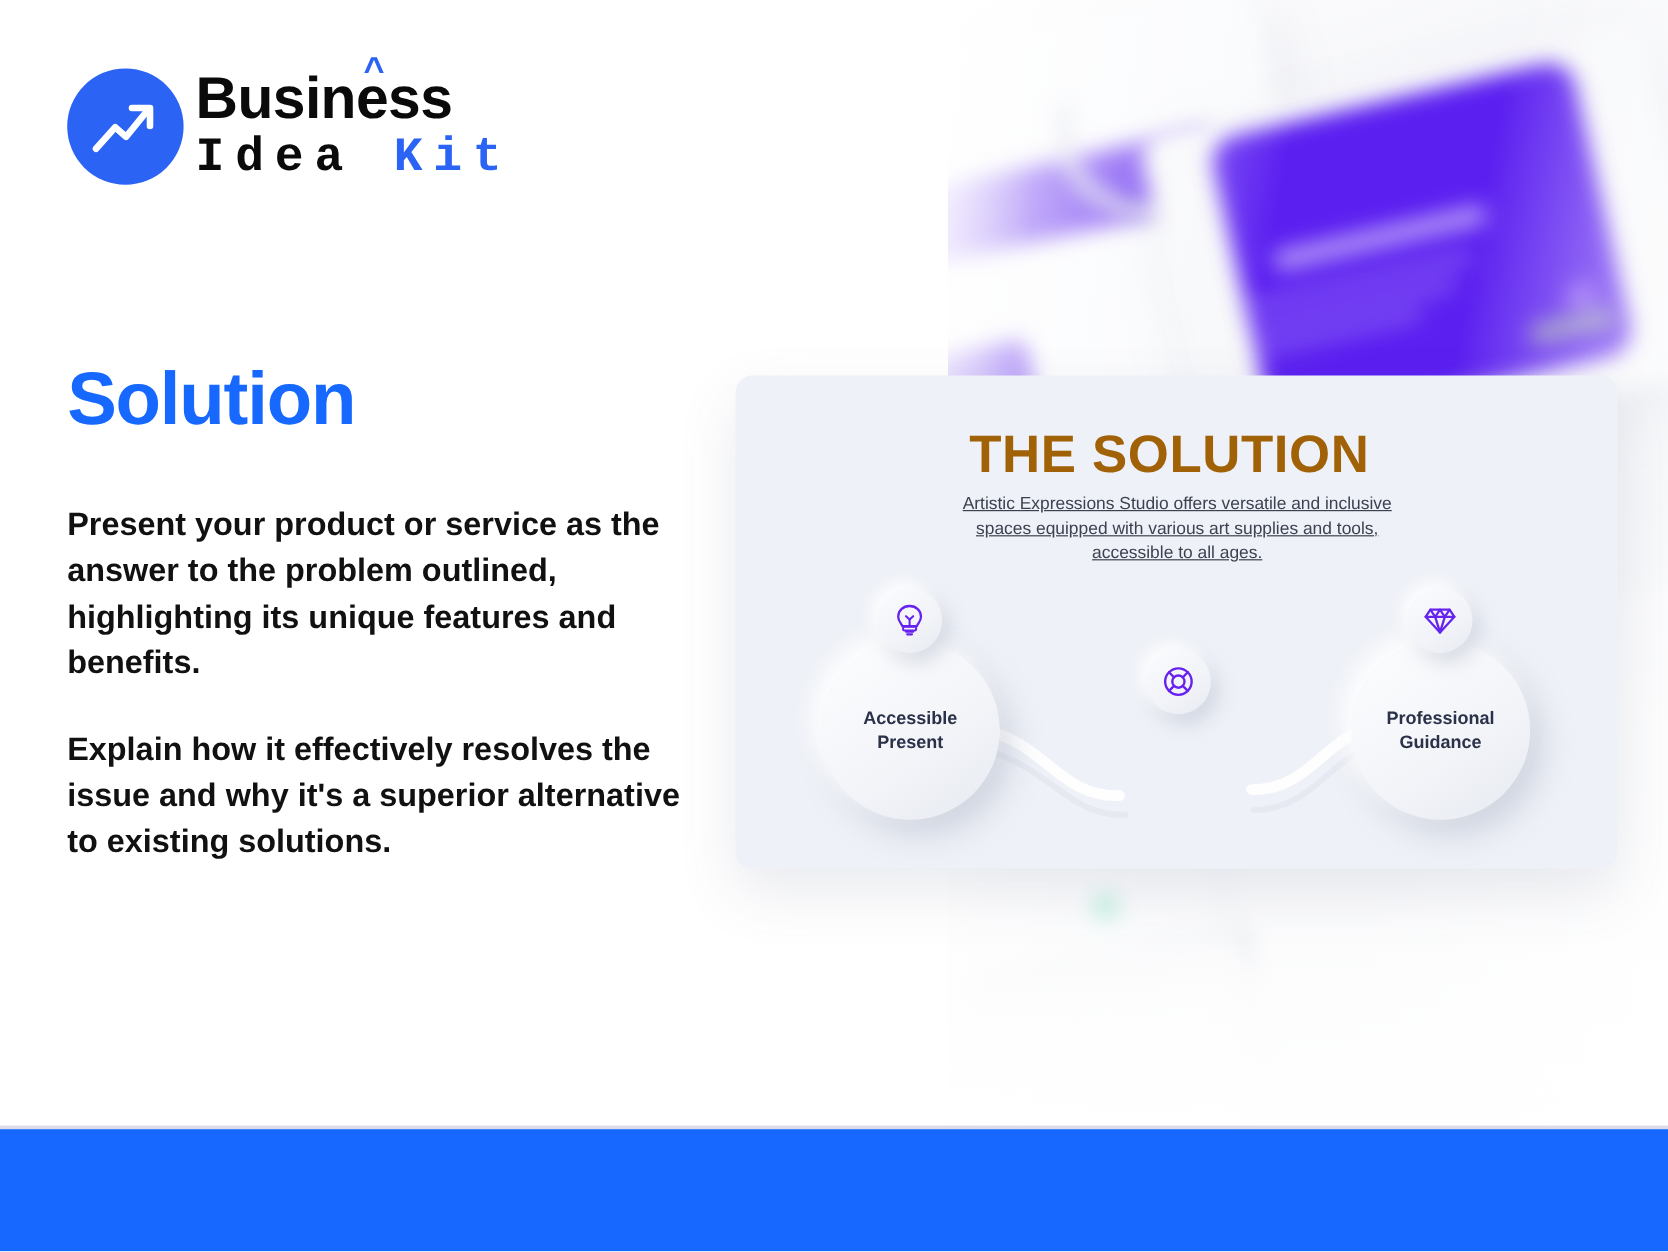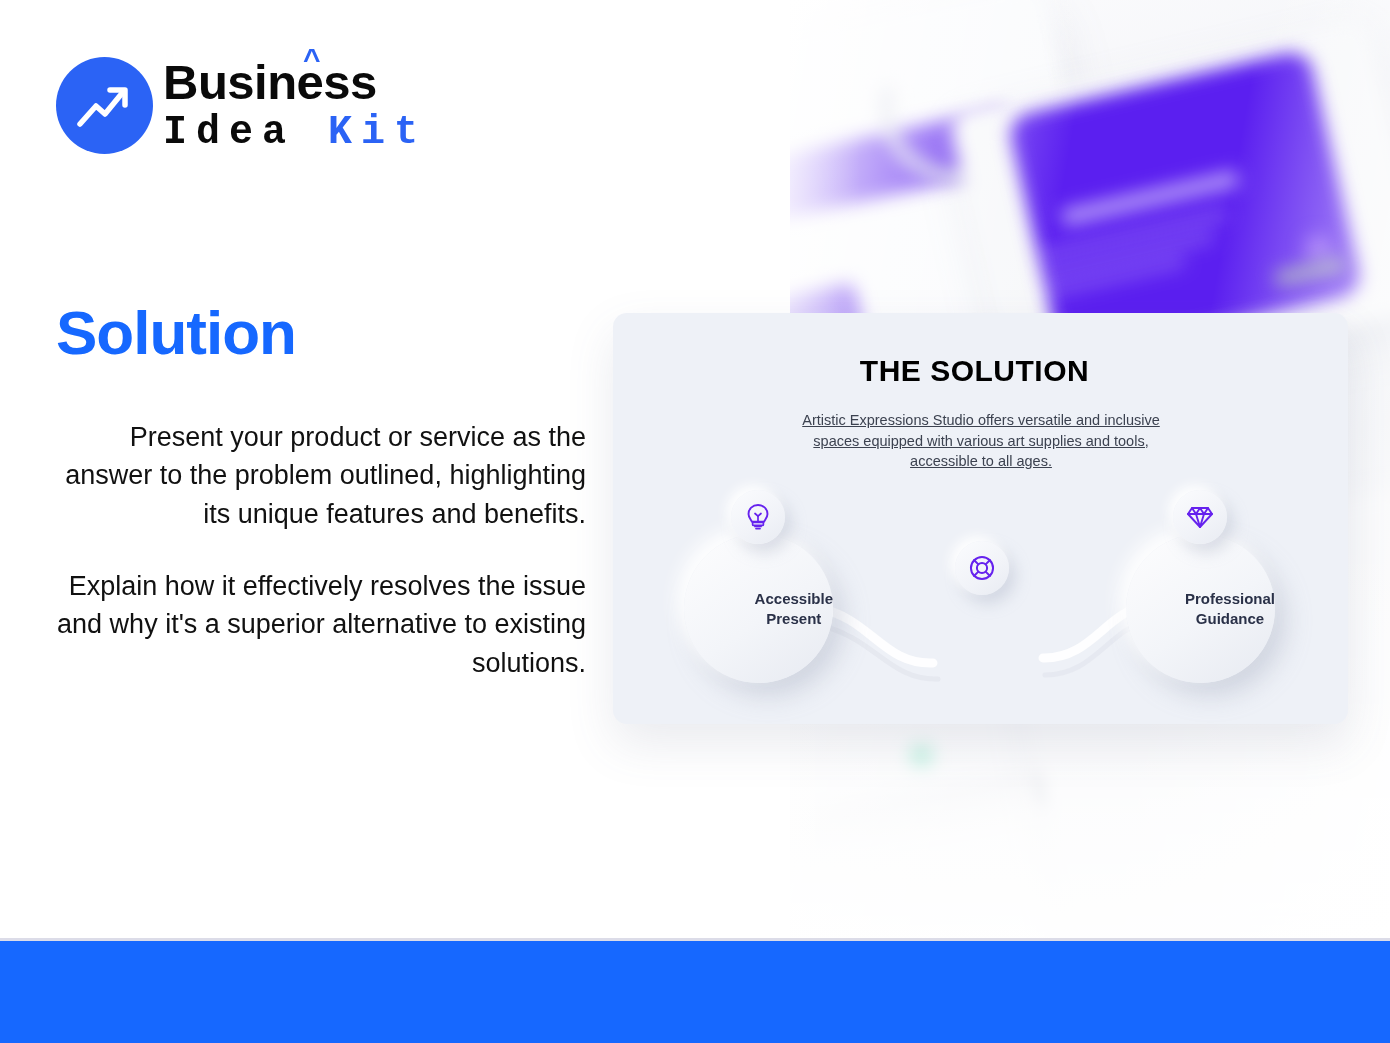--- a/index.html
+++ b/index.html
@@ -85,41 +85,41 @@
     font-family:"Liberation Sans",sans-serif;}
   .logo-l1 .accent{color:#2b63f5;position:absolute;left:140px;top:-14px;font-size:30px;font-weight:bold;}
   .logo-l2{font-size:40px;font-weight:bold;color:#0a0a0a;letter-spacing:9px;margin-top:6px;
     font-family:"Liberation Mono","DejaVu Sans Mono",monospace;text-align:center;}
   .logo-l2 .kit{color:#2b63f5;}
 
   
   .headline{position:absolute;left:56px;top:297px;font-size:62px;font-weight:bold;color:#1668ff;
     letter-spacing:-1px;}
   .body-copy{position:absolute;left:56px;top:418px;width:530px;}
-  .body-copy p{margin:0 0 34px 0;font-size:27px;line-height:1.42;color:#111111;font-weight:normal;text-align:right;}
+  .body-copy p{margin:0 0 34px 0;font-size:27px;line-height:1.42;color:#111111;font-weight:bold;}
   .body-copy p:last-child{margin-bottom:0;}
 
   
   .sol-card{
     position:absolute;left:613px;top:313px;width:735px;height:411px;
     background:#eef1f7;border-radius:14px;
     box-shadow:0 20px 48px rgba(90,100,130,.13);
     overflow:hidden;
   }
   .sol-title{position:absolute;left:0;right:12px;top:41px;text-align:center;
-    font-size:30px;font-weight:bold;color:#000000;letter-spacing:.5px;}
+    font-size:44px;font-weight:bold;color:#a16207;letter-spacing:.5px;}
   .sol-sub{position:absolute;left:168px;width:400px;top:97px;text-align:center;
     font-size:14.5px;line-height:1.42;color:#3c4250;text-decoration:underline;}
 
   .links{position:absolute;left:0;top:0;width:735px;height:411px;}
 
   .bubble{position:absolute;border-radius:50%;
     background:linear-gradient(145deg,#fdfdfe 0%,#f3f5f9 55%,#e7eaf1 100%);
     box-shadow: -8px -8px 18px rgba(255,255,255,.95), 10px 12px 26px rgba(155,163,185,.38);
-    display:flex;align-items:center;justify-content:flex-end;text-align:center;}
+    display:flex;align-items:center;justify-content:center;text-align:center;}
   .bubble span{font-size:15px;font-weight:bold;color:#2a3148;line-height:1.28;}
   .b1{left:71px;top:221px;width:149px;height:149px;}
   .b2{left:295px;top:273px;width:149px;height:149px;}
   .b3{left:513px;top:221px;width:149px;height:149px;}
 
   .icon-disc{position:absolute;width:54px;height:54px;border-radius:50%;
     background:linear-gradient(145deg,#fbfcfe 0%,#f1f3f8 60%,#e8ebf2 100%);
     box-shadow: -5px -5px 12px rgba(255,255,255,.95), 6px 8px 16px rgba(155,163,185,.35);
     display:flex;align-items:center;justify-content:center;}
   .i1{left:118px;top:177px;}

